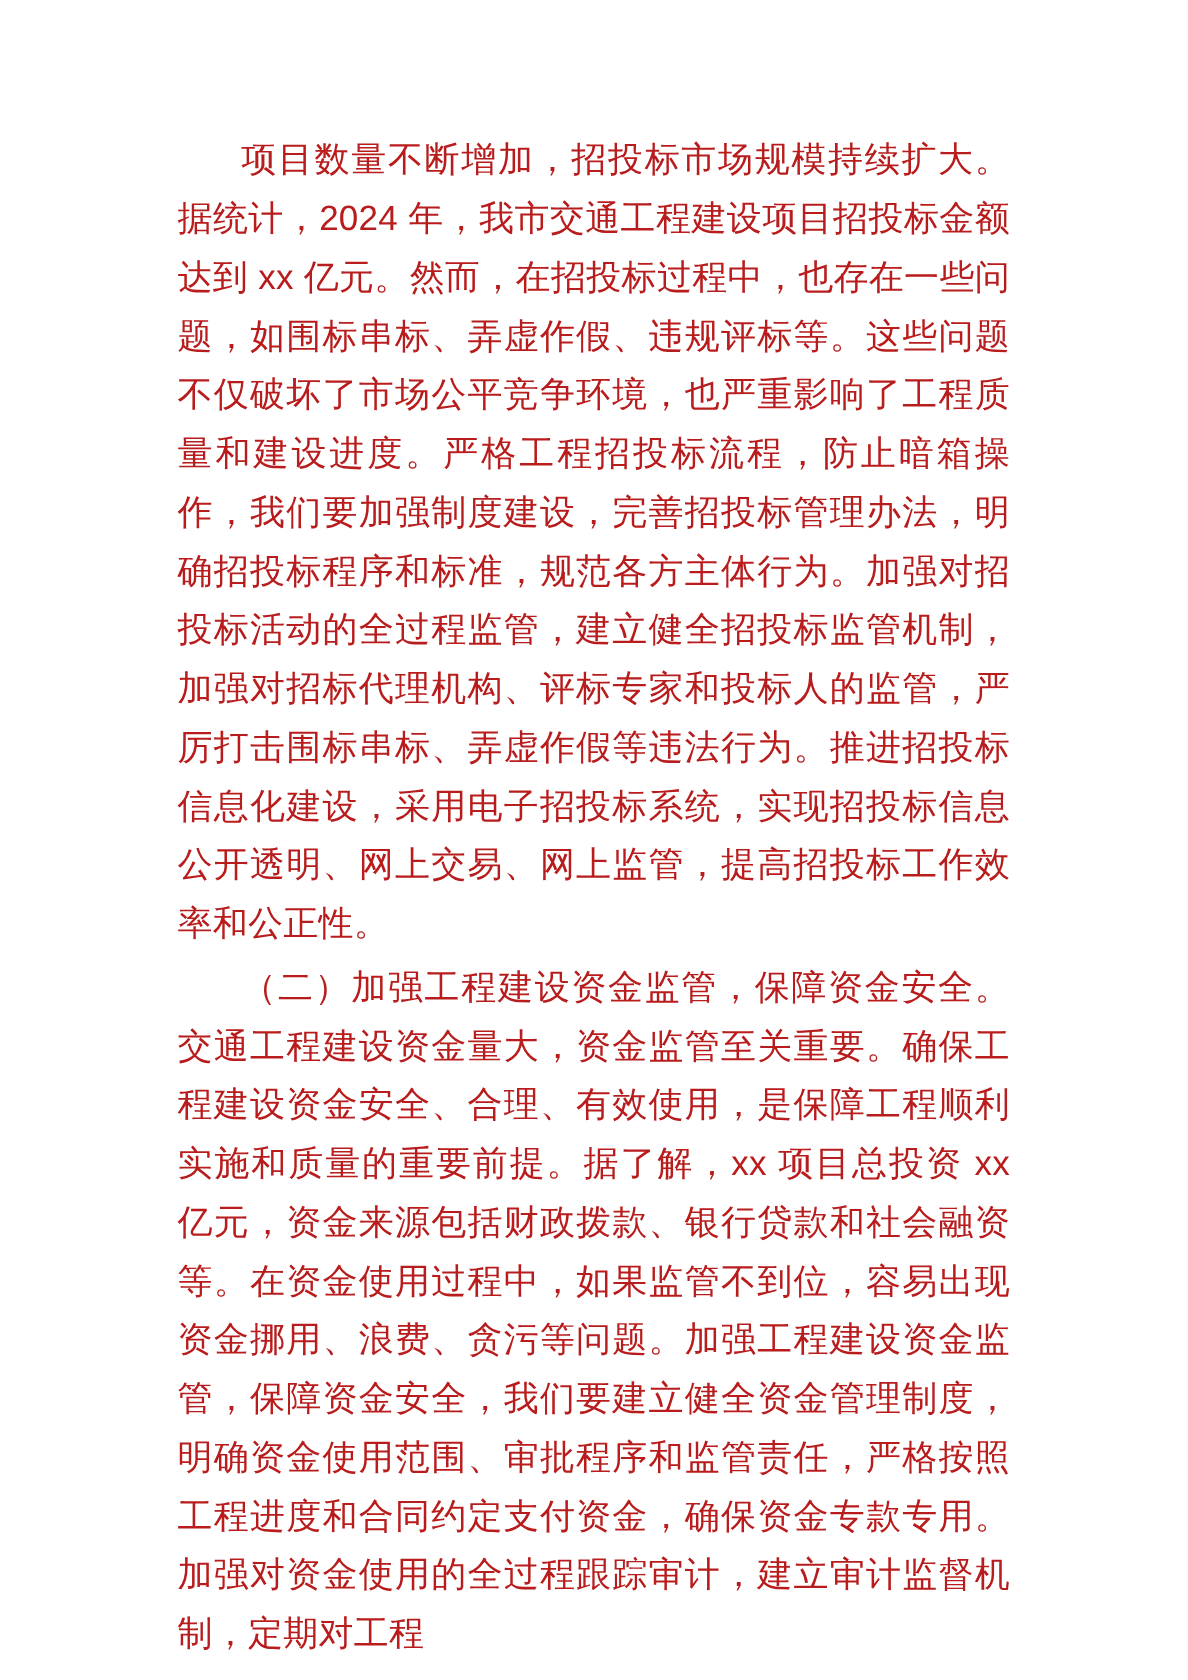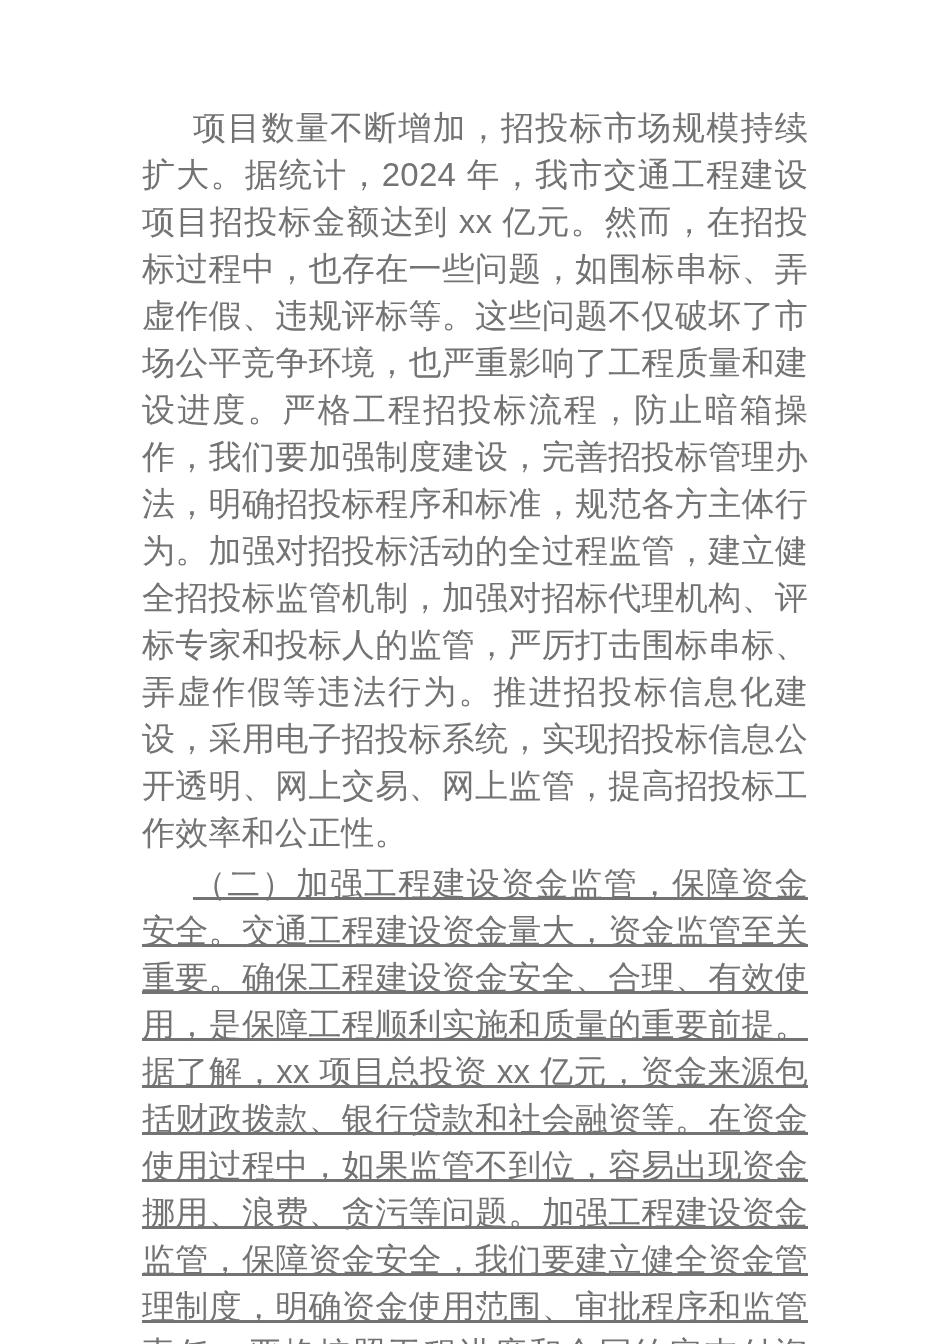--- a/index.html
+++ b/index.html
@@ -17,34 +17,33 @@
     font-family: "Liberation Sans", "DejaVu Sans", sans-serif;
   }
   .doc-body {
     position: absolute;
     left: 142px;
     top: 104px;
     width: 666px;
   }
   .para {
     margin: 0 0 4px 0;
-    font-size: 33px;
+    font-size: 28px;
     line-height: 47px;
-    color: #737373;
+    color: #b91c1c;
     text-align: justify;
     text-justify: inter-ideograph;
     letter-spacing: 0.2px;
     font-weight: 400;
   }
   .para.indent {
     text-indent: 51px;
   }
   .para.last {
     margin-bottom: 0;
-    text-decoration: underline;
   }
 </style>
 </head>
 <body>
 
 <div class="page">
   <div class="doc-body">
     <p class="para indent">项目数量不断增加，招投标市场规模持续扩大。据统计，2024 年，我市交通工程建设项目招投标金额达到 xx 亿元。然而，在招投标过程中，也存在一些问题，如围标串标、弄虚作假、违规评标等。这些问题不仅破坏了市场公平竞争环境，也严重影响了工程质量和建设进度。严格工程招投标流程，防止暗箱操作，我们要加强制度建设，完善招投标管理办法，明确招投标程序和标准，规范各方主体行为。加强对招投标活动的全过程监管，建立健全招投标监管机制，加强对招标代理机构、评标专家和投标人的监管，严厉打击围标串标、弄虚作假等违法行为。推进招投标信息化建设，采用电子招投标系统，实现招投标信息公开透明、网上交易、网上监管，提高招投标工作效率和公正性。</p>
     <p class="para indent last">（二）加强工程建设资金监管，保障资金安全。交通工程建设资金量大，资金监管至关重要。确保工程建设资金安全、合理、有效使用，是保障工程顺利实施和质量的重要前提。据了解，xx 项目总投资 xx 亿元，资金来源包括财政拨款、银行贷款和社会融资等。在资金使用过程中，如果监管不到位，容易出现资金挪用、浪费、贪污等问题。加强工程建设资金监管，保障资金安全，我们要建立健全资金管理制度，明确资金使用范围、审批程序和监管责任，严格按照工程进度和合同约定支付资金，确保资金专款专用。加强对资金使用的全过程跟踪审计，建立审计监督机制，定期对工程</p>
   </div>

